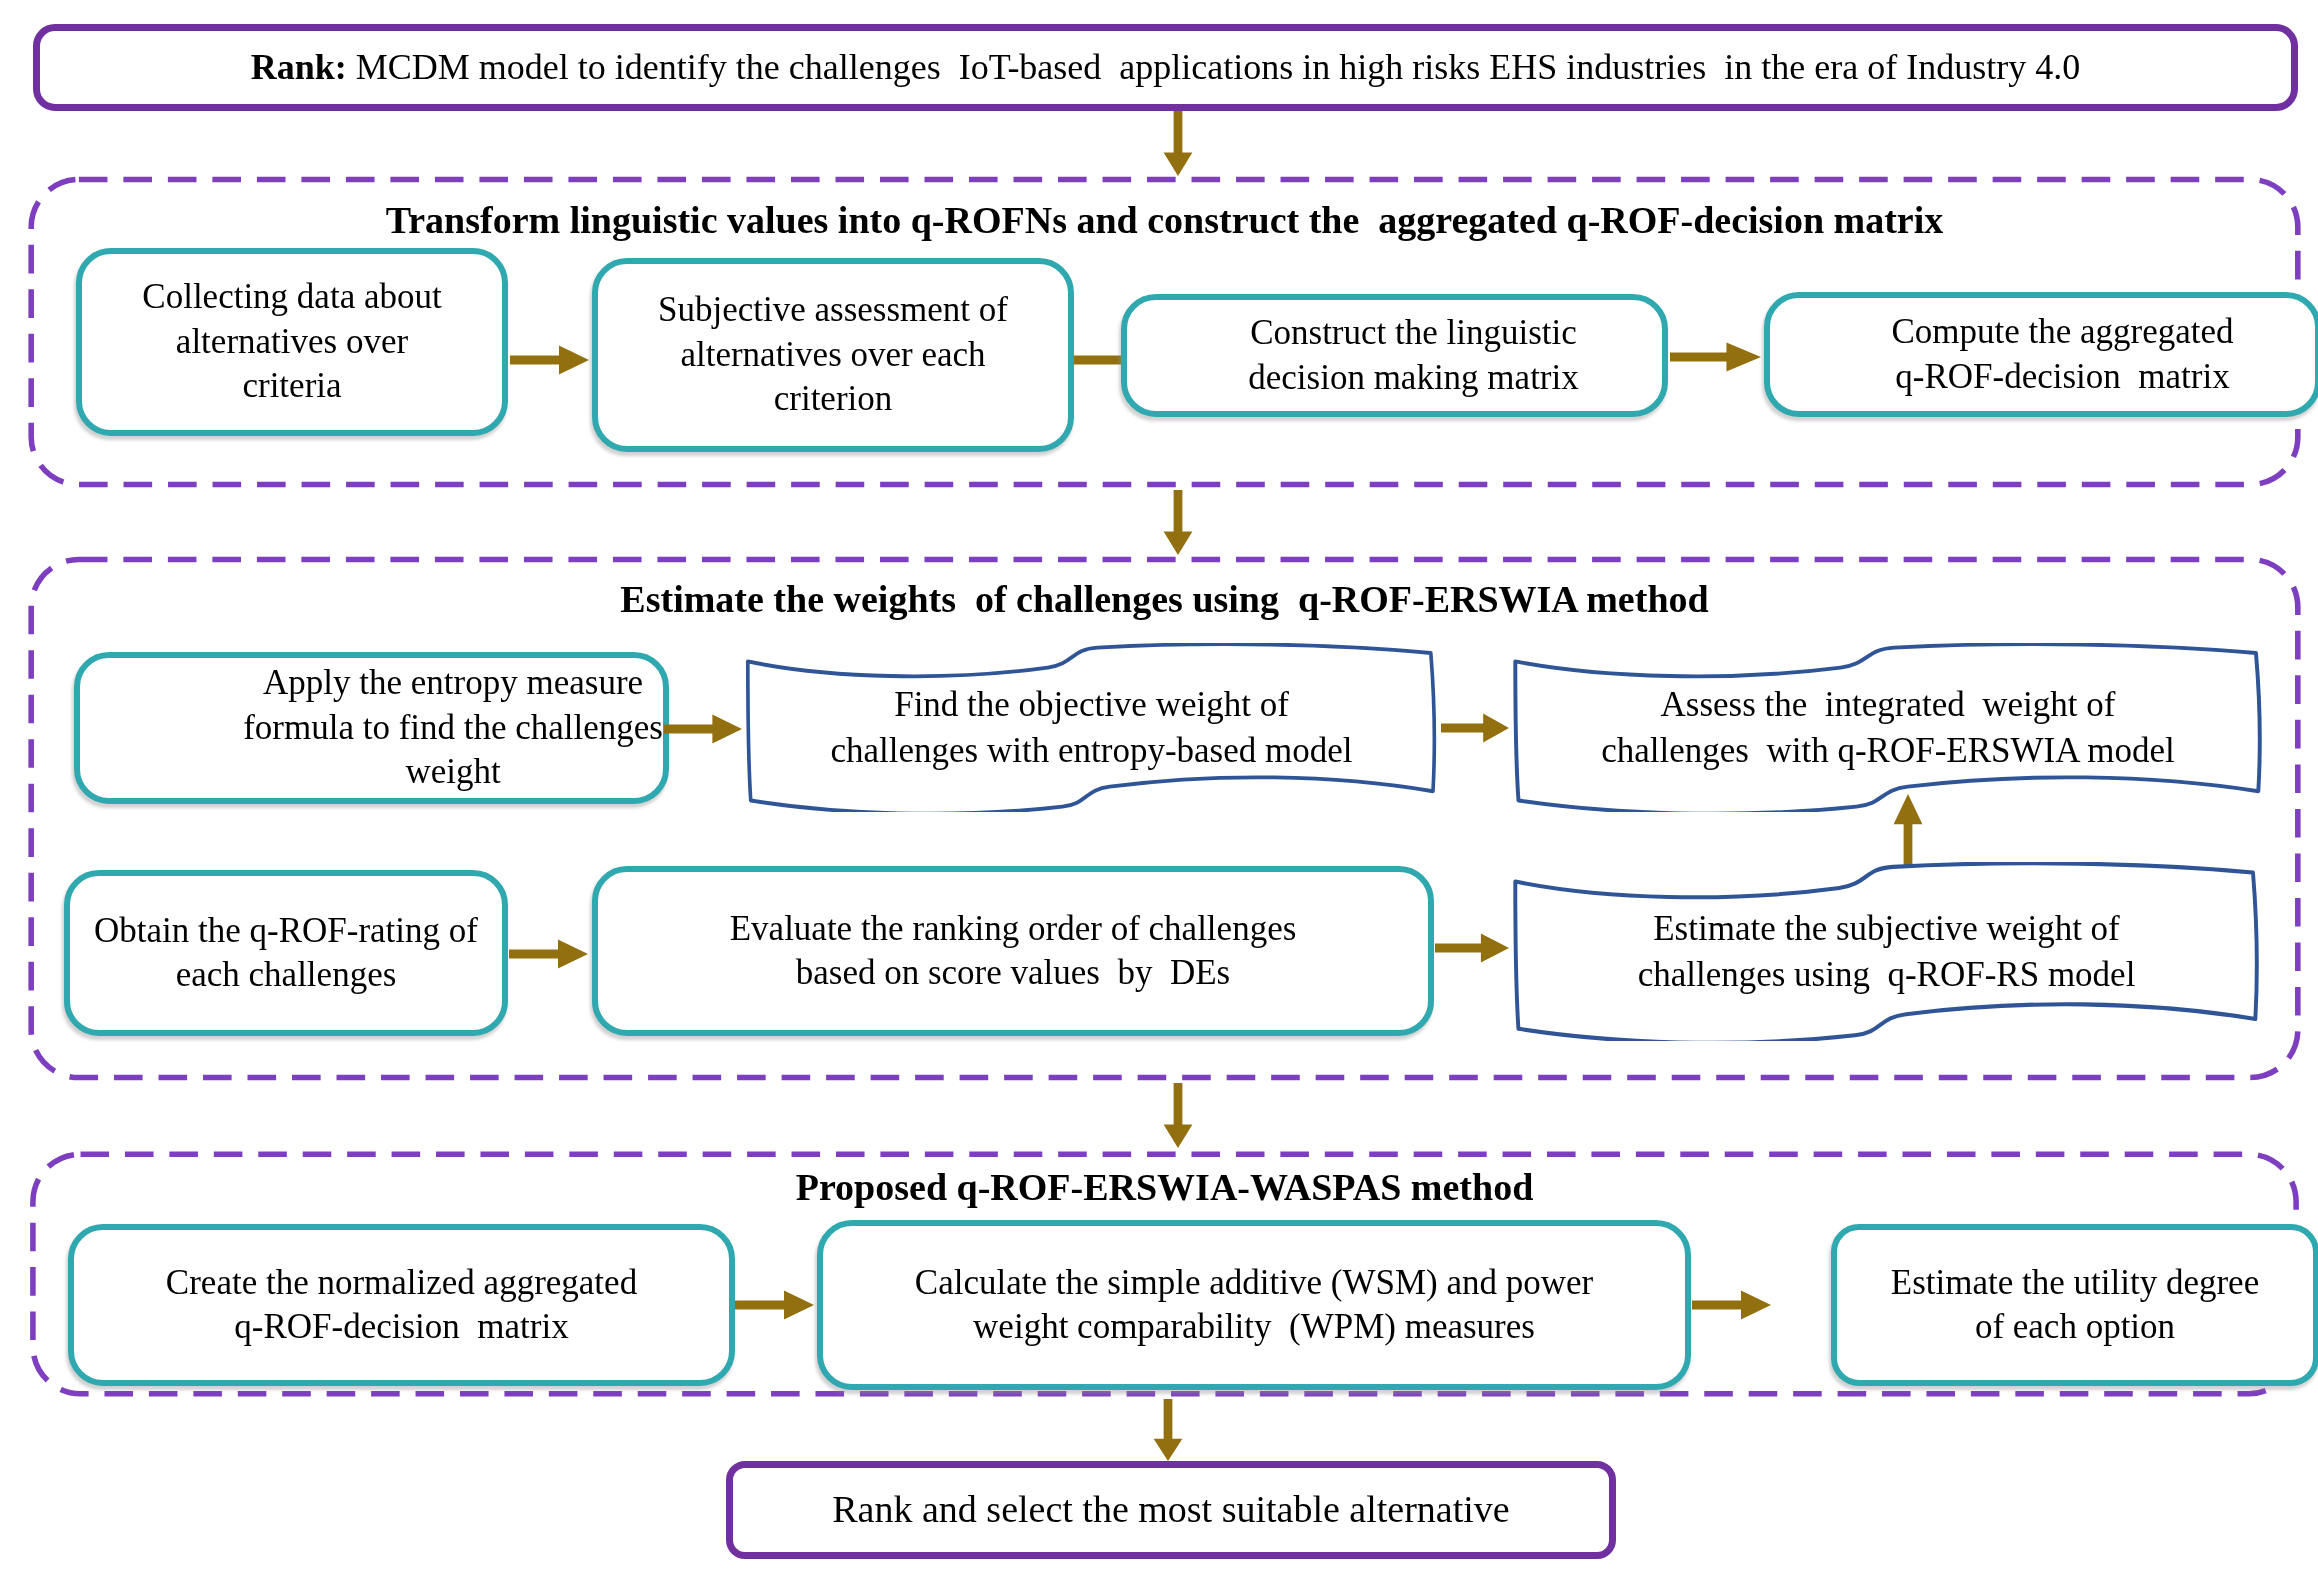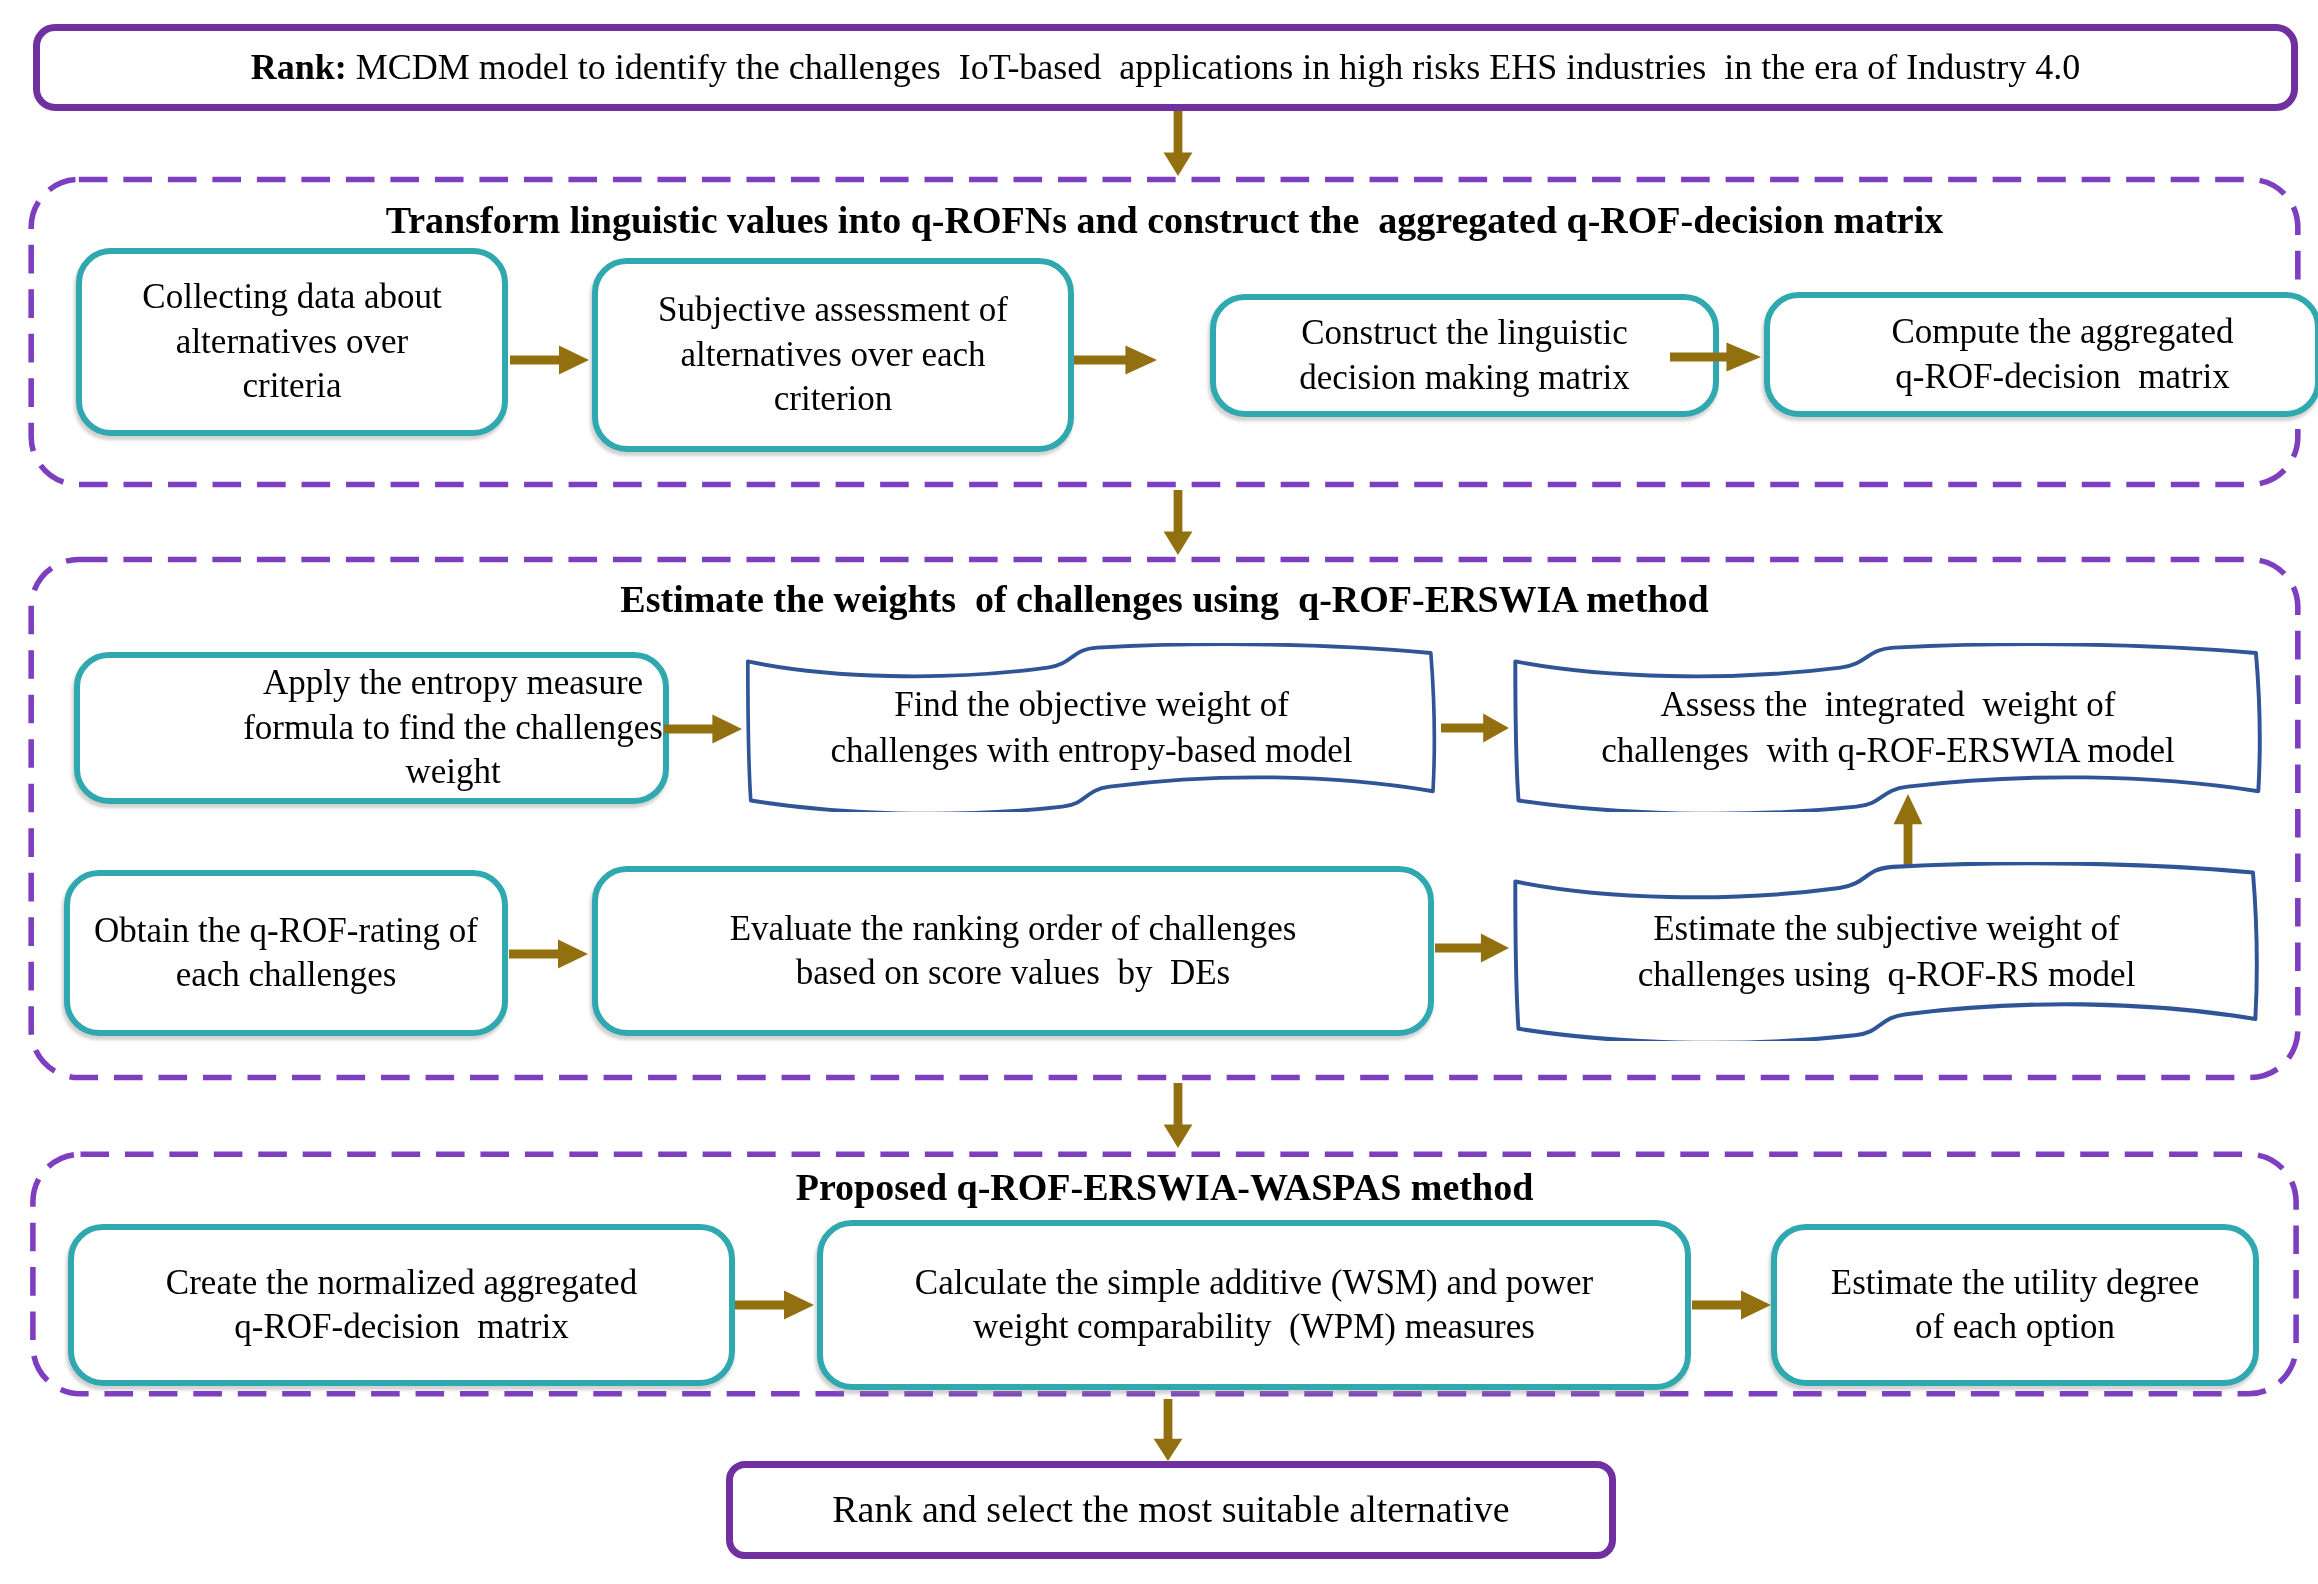--- a/index.html
+++ b/index.html
@@ -73,21 +73,21 @@
     </svg>
     <div class="tealbox" style="left:564px;top:82px;width:470px;height:182px;">
       <span class="txt">Subjective assessment of
 alternatives over each
 criterion</span>
     </div>
     <svg class="ar" style="left:1046px;top:168px;width:83px;height:32px;" viewBox="0 0 100 40" preserveAspectRatio="none">
       <path class="st" d="M0 20 H64"></path>
         <polygon class="hd" points="62,2 100,20 62,38"></polygon>
     </svg>
-    <div class="tealbox" style="left:1182px;top:118px;width:497px;height:111px;">
+    <div class="tealbox" style="left:1093px;top:118px;width:497px;height:111px;padding-left:38px;">
       <span class="txt">Construct the linguistic
 decision making matrix</span>
     </div>
     <svg class="ar" style="left:1642px;top:165px;width:91px;height:32px;" viewBox="0 0 100 40" preserveAspectRatio="none">
       <path class="st" d="M0 20 H64"></path>
         <polygon class="hd" points="62,2 100,20 62,38"></polygon>
     </svg>
     <div class="tealbox" style="left:1736px;top:116px;width:505px;height:113px;padding-left:40px;">
       <span class="txt">Compute the aggregated
 q-ROF-decision  matrix</span>
@@ -183,21 +183,21 @@
         <polygon class="hd" points="62,2 100,20 62,38"></polygon>
     </svg>
     <div class="tealbox" style="left:789px;top:69px;width:862px;height:158px;">
       <span class="txt">Calculate the simple additive (WSM) and power
 weight comparability  (WPM) measures</span>
     </div>
     <svg class="ar" style="left:1664px;top:138px;width:79px;height:32px;" viewBox="0 0 100 40" preserveAspectRatio="none">
       <path class="st" d="M0 20 H64"></path>
         <polygon class="hd" points="62,2 100,20 62,38"></polygon>
     </svg>
-    <div class="tealbox" style="left:1743px;top:73px;width:476px;height:150px;">
+    <div class="tealbox" style="left:1803px;top:73px;width:476px;height:150px;border-radius:28px;">
       <span class="txt">Estimate the utility degree
 of each option</span>
     </div>
   </div>
 
   <svg class="ar" style="left:1152px;top:1399px;width:32px;height:62px;" viewBox="0 0 40 100" preserveAspectRatio="none">
     <path class="st" d="M20 0 V68"></path>
       <polygon class="hd" points="2,64 20,100 38,64"></polygon>
   </svg>
 

